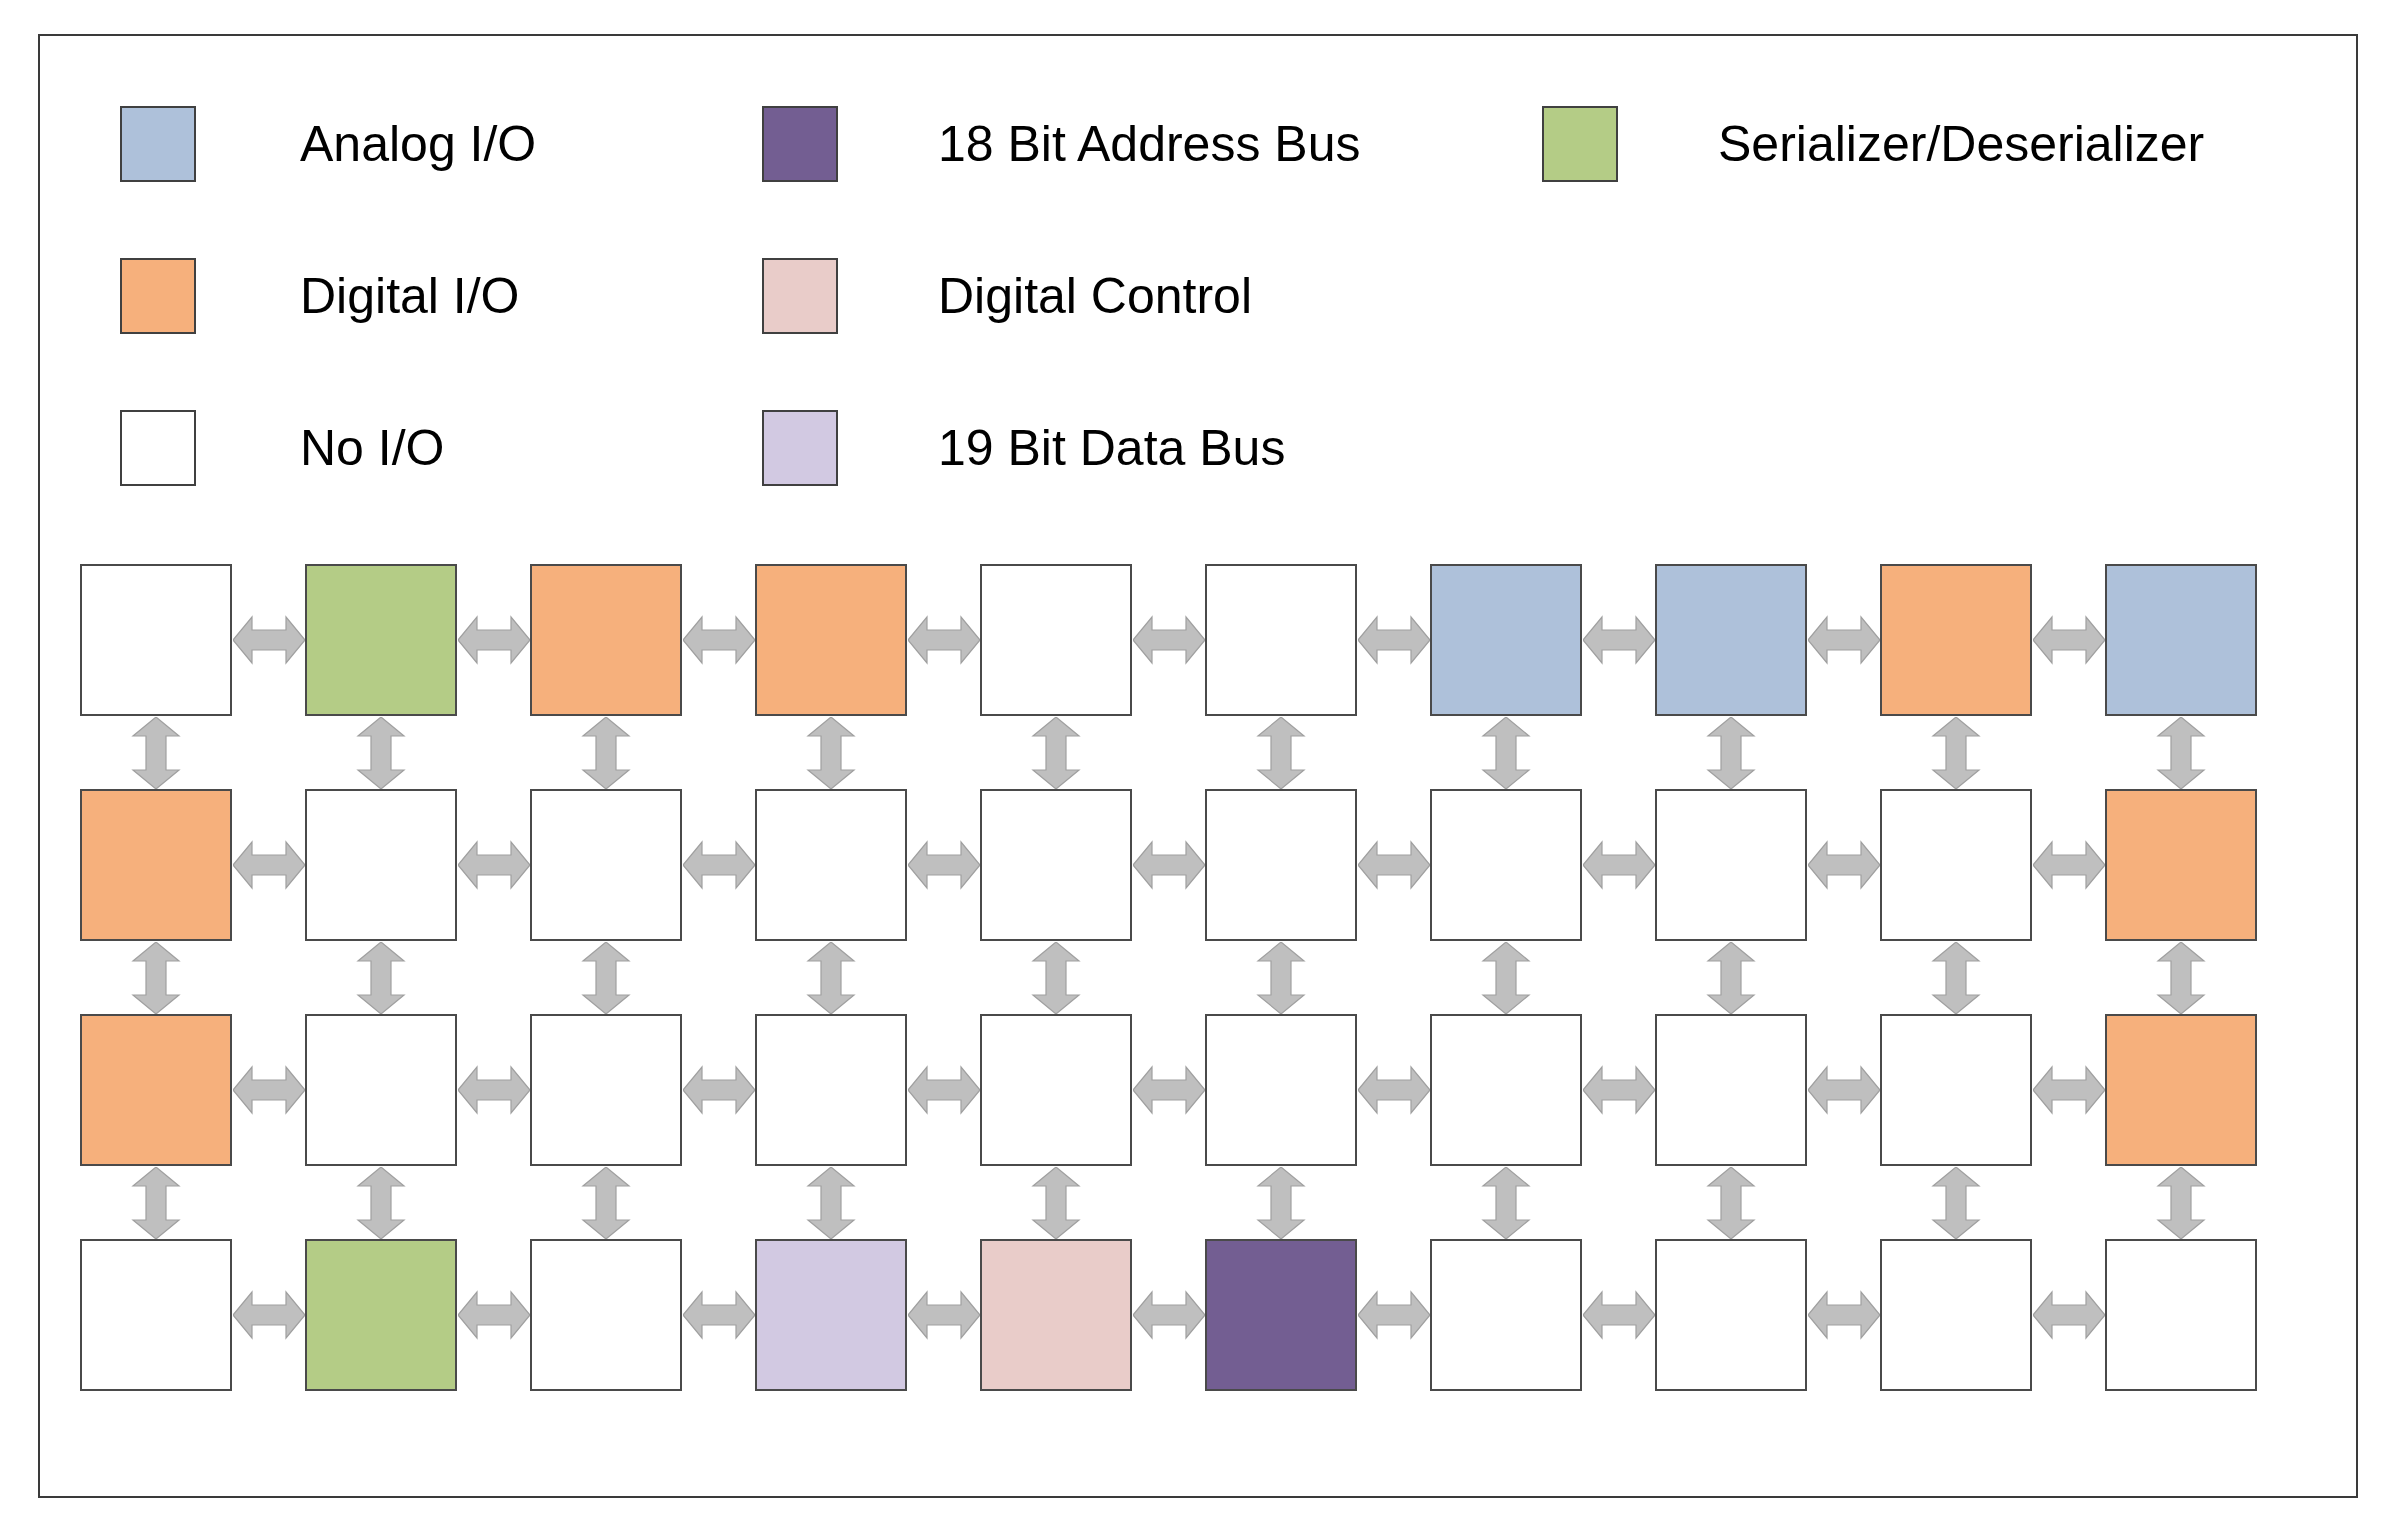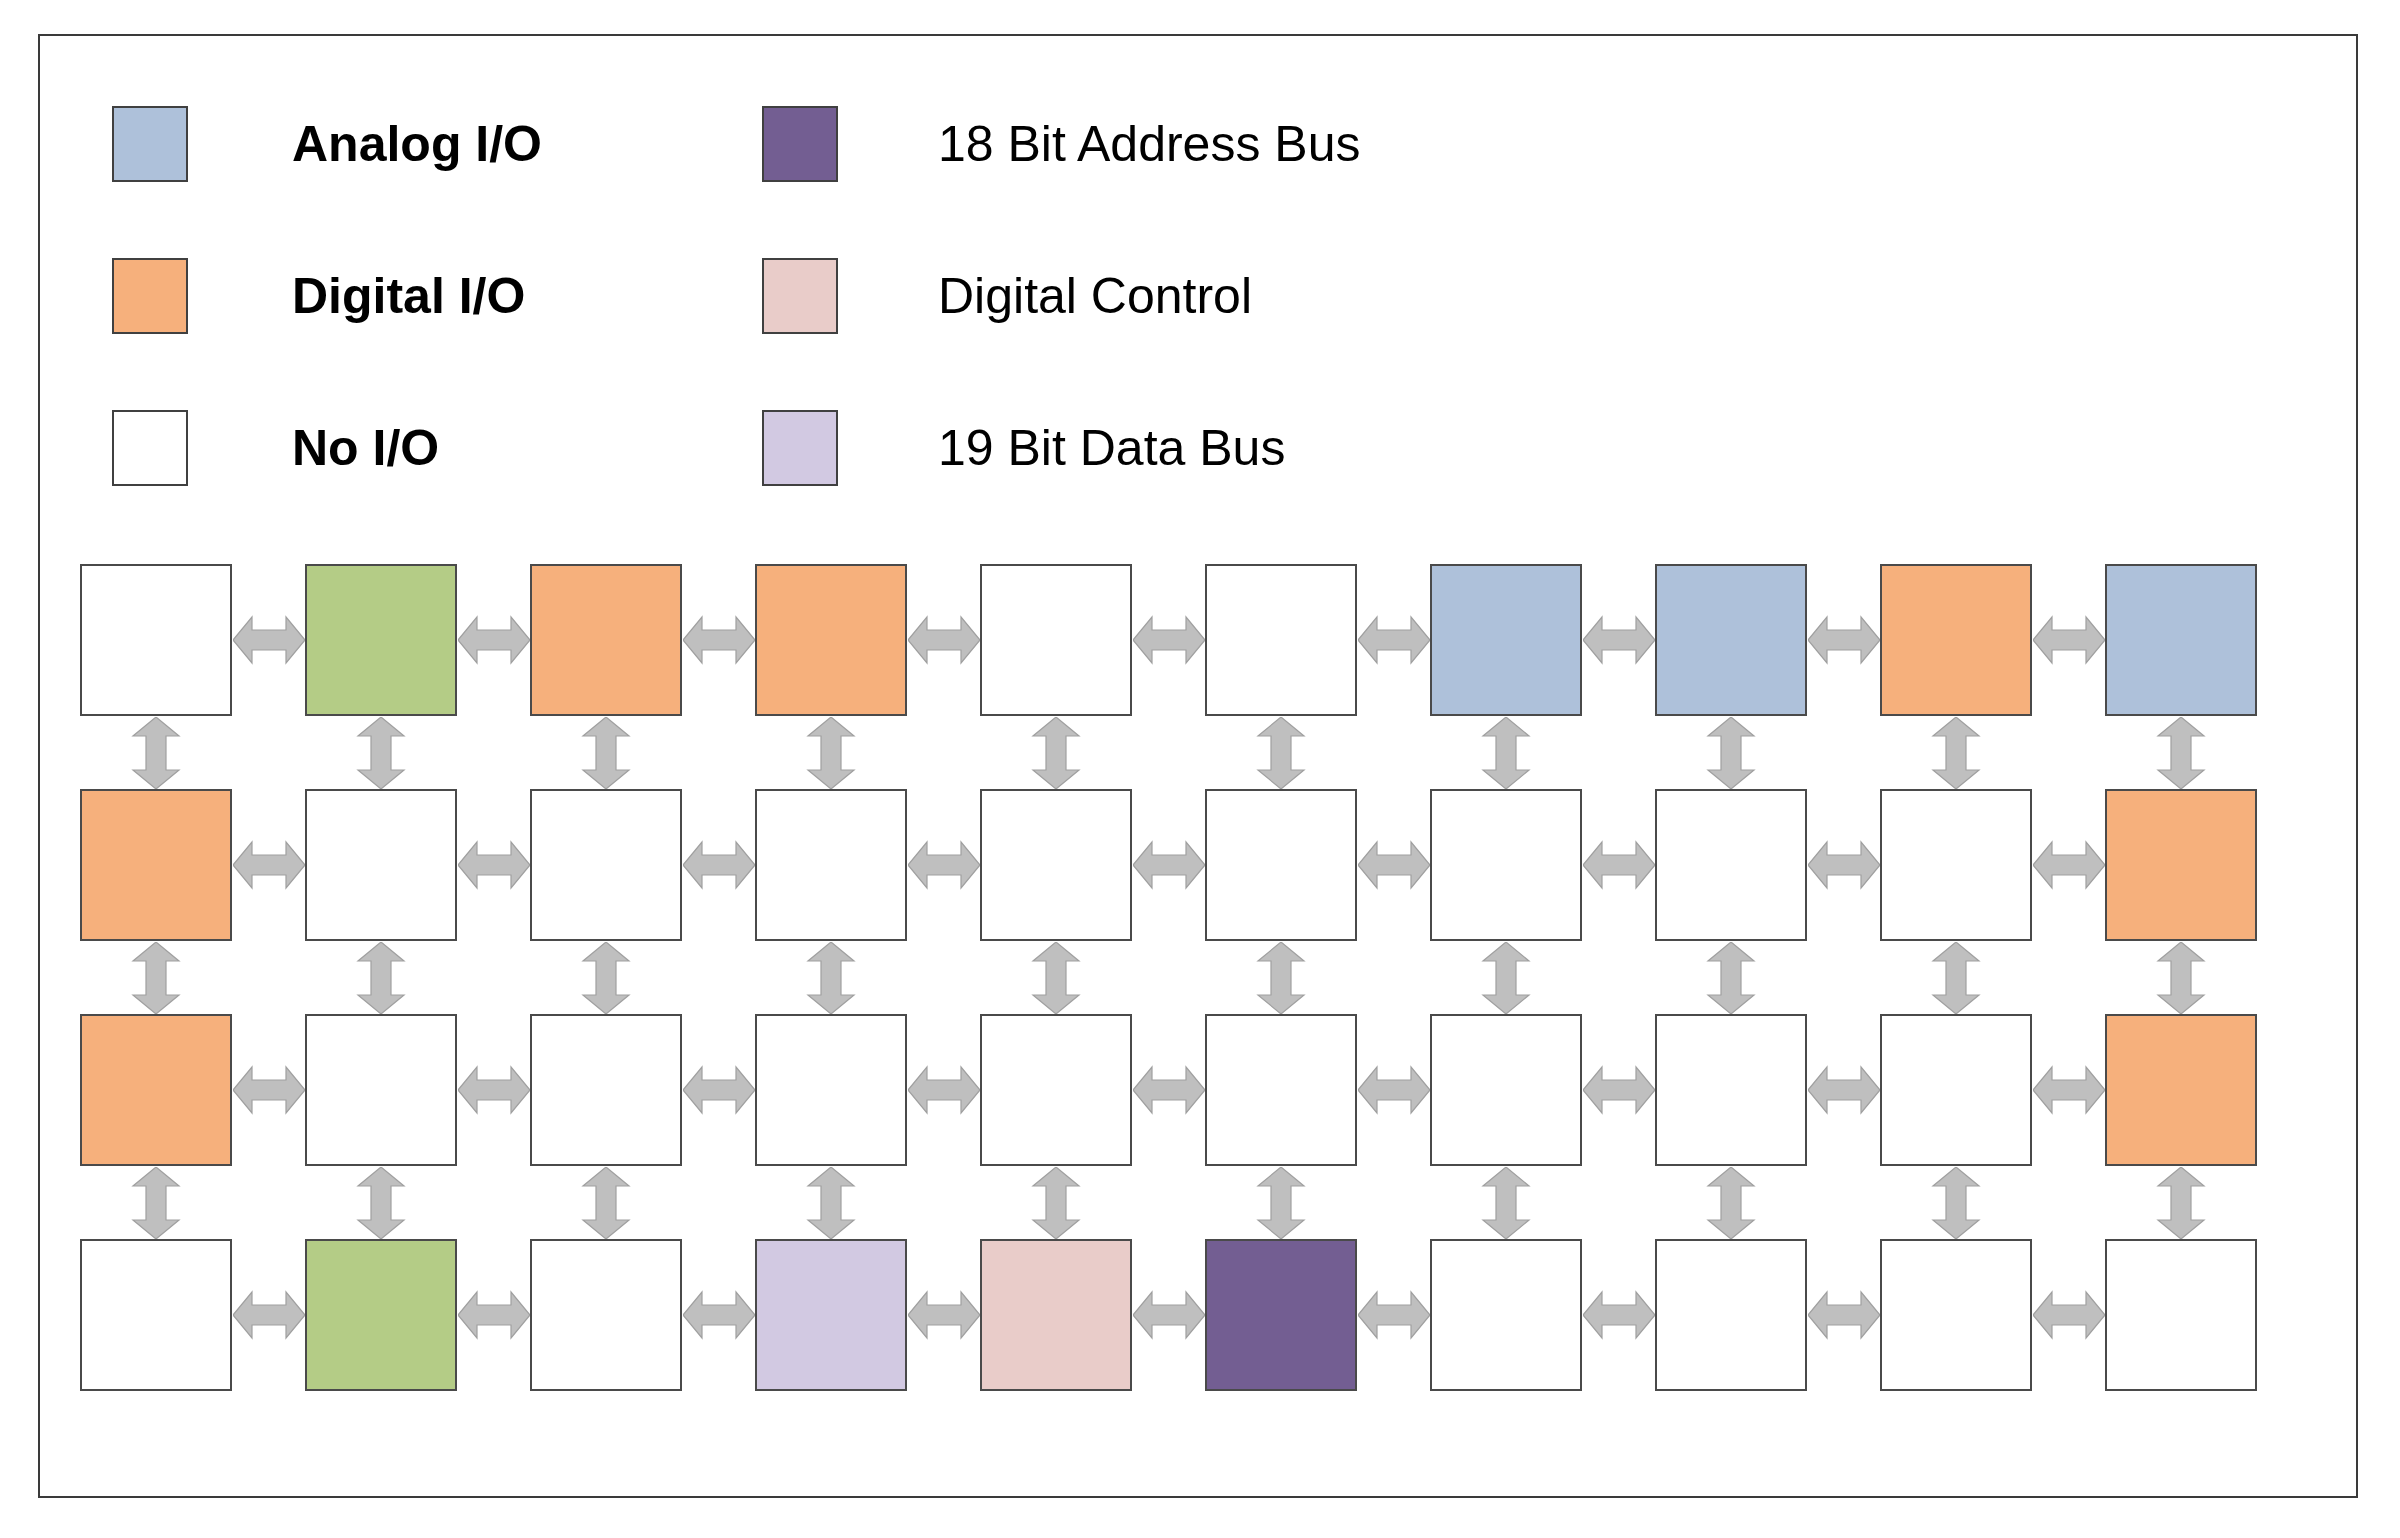--- a/index.html
+++ b/index.html
@@ -48,21 +48,21 @@
     flex: 0 0 auto;
   }
   .legend-label {
     font-size: 50px;
     color: #000000;
     white-space: nowrap;
     line-height: 1;
   }
 
   
-  .lg-col-0 { left: 72px; font-weight: bold;  }
+  .lg-col-0 { left: 80px;  }
   .lg-col-1 { left: 722px; }
   .lg-col-2 { left: 1502px;}
 
   .lg-row-0 { top: 70px;  }
   .lg-row-1 { top: 222px; }
   .lg-row-2 { top: 374px; }
 
   .lg-col-0 .legend-label { margin-left: 104px; }
   .lg-col-1 .legend-label { margin-left: 100px; }
   .lg-col-2 .legend-label { margin-left: 100px; }
@@ -134,20 +134,24 @@
         <span class="legend-label">18 Bit Address Bus</span>
       </div>
       <div class="legend-item lg-col-1 lg-row-1">
         <div class="legend-swatch" style="background: rgb(233, 204, 201);"></div>
         <span class="legend-label">Digital Control</span>
       </div>
       <div class="legend-item lg-col-1 lg-row-2">
         <div class="legend-swatch" style="background: rgb(210, 201, 226);"></div>
         <span class="legend-label">19 Bit Data Bus</span>
       </div>
+      <div class="legend-item lg-col-2 lg-row-0">
+        <div class="legend-swatch" style="background: rgb(180, 204, 134);"></div>
+        <span class="legend-label">Serializer/Deserializer</span>
+      </div>
     </div>
 
   <div id="block-grid">
       <div class="grid-row r0">
         <div class="block" style="left: 0px; background: rgb(255, 255, 255);"></div>
         <div class="h-arrow" style="left: 153px;">
           <svg class="arrow-svg" viewBox="0 0 72 58" preserveAspectRatio="none">
             <path d="M0,29 L19,6 L19,19 L53,19 L53,6 L72,29 L53,52 L53,39 L19,39 L19,52 Z" fill="#bfbfbf" stroke="#a0a0a0" stroke-width="1.2" stroke-linejoin="miter"></path>
           </svg>
         </div>

